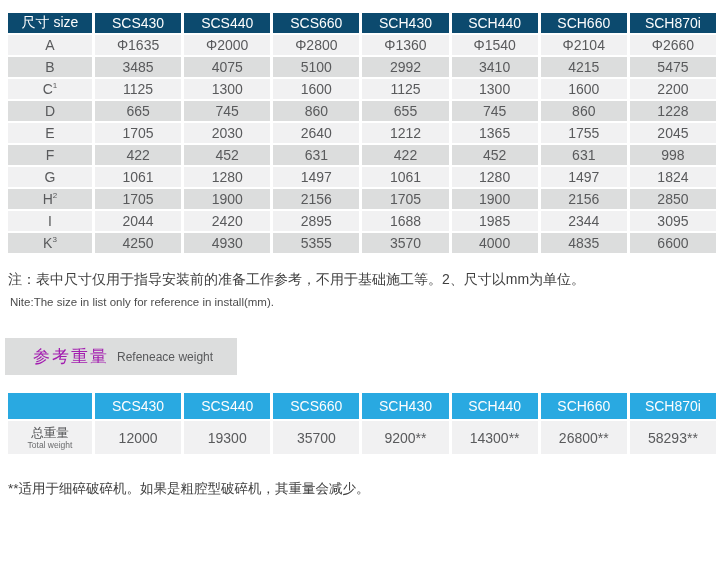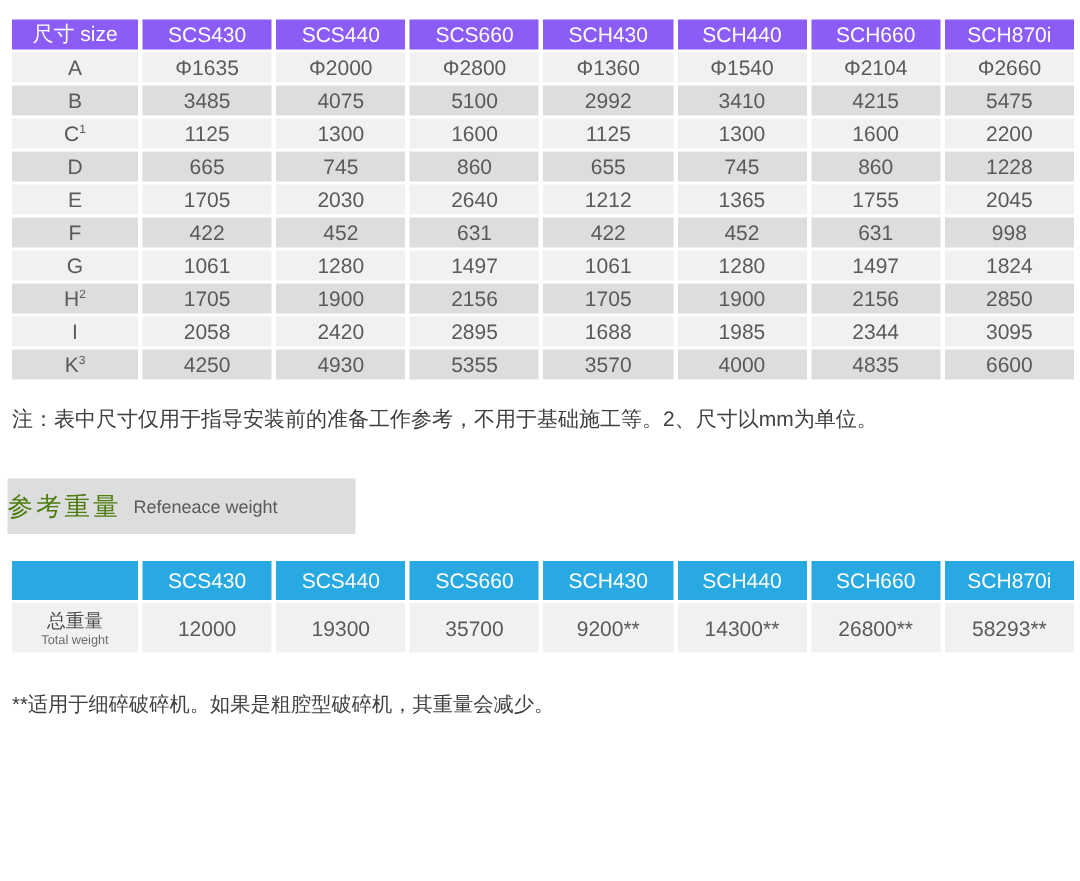--- a/index.html
+++ b/index.html
@@ -5,39 +5,39 @@
   html,body{margin:0;padding:0;background:#ffffff;}
   .page{
     position:relative;width:720px;height:587px;background:#ffffff;
     font-family:"Liberation Sans","DejaVu Sans",sans-serif;color:#595a5c;
     overflow:hidden;
   }
   table{border-collapse:separate;border-spacing:3px 2px;table-layout:fixed;}
   
   .size-table{width:714px;margin:11px 0 0 5px;}
   .size-table th{
-    background:#8b5cf6;color:#fdfdfd;font-weight:normal;
+    background:#0c4a6e;color:#fdfdfd;font-weight:normal;
     font-size:14px;height:20px;padding:0;text-align:center;
   }
   .size-table th:first-child{width:84px;}
   .size-table td{
     font-size:14px;height:20px;padding:0;text-align:center;color:#595a5c;
   }
   .size-table tbody tr:nth-child(odd) td{background:#f1f1f2;}
   .size-table tbody tr:nth-child(even) td{background:#dcdddd;}
   sup{font-size:8px;line-height:0;}
   
   .note-cn{margin:16px 0 0 8px;font-size:14px;color:#404040;}
   .note-en{margin:7px 0 0 10px;font-size:11.5px;color:#4c4c4c;}
   
   .weight-heading{
     margin:30px 0 0 5px;width:232px;height:37px;background:#dcdddd;
     display:flex;align-items:center;
   }
-  .wh-cn{color:#4d7c0f;font-size:17px;letter-spacing:2px;}
+  .wh-cn{color:#a21caf;font-size:17px;margin-left:28px;letter-spacing:2px;}
   .wh-en{font-size:12px;color:#58595b;margin-left:8px;}
   
   .weight-table{width:714px;margin:16px 0 0 5px;}
   .weight-table th{
     background:#29a9e1;color:#fdfdfd;font-weight:normal;
     font-size:14px;height:26px;padding:0;text-align:center;
   }
   .weight-table th:first-child{width:84px;}
   .weight-table td{font-size:14px;text-align:center;padding:0;color:#595a5c;}
   .weight-table tbody tr:nth-child(1) td{background:#f1f1f2;height:33px;}
@@ -142,21 +142,21 @@
           <td>1705</td>
           <td>1900</td>
           <td>2156</td>
           <td>1705</td>
           <td>1900</td>
           <td>2156</td>
           <td>2850</td>
         </tr>
         <tr>
           <td>I</td>
-          <td>2058</td>
+          <td>2044</td>
           <td>2420</td>
           <td>2895</td>
           <td>1688</td>
           <td>1985</td>
           <td>2344</td>
           <td>3095</td>
         </tr>
         <tr>
           <td>K<sup>3</sup></td>
           <td>4250</td>
@@ -164,20 +164,21 @@
           <td>5355</td>
           <td>3570</td>
           <td>4000</td>
           <td>4835</td>
           <td>6600</td>
         </tr>
       </tbody>
   </table>
 
   <p class="note-cn">注：表中尺寸仅用于指导安装前的准备工作参考，不用于基础施工等。2、尺寸以mm为单位。</p>
+  <p class="note-en">Nite:The size in list only for reference in install(mm).</p>
 
   <div class="weight-heading">
     <span class="wh-cn">参考重量</span>
     <span class="wh-en">Refeneace weight</span>
   </div>
 
   <table class="weight-table">
     <thead>
       <tr id="weight-head">
           <th></th>

